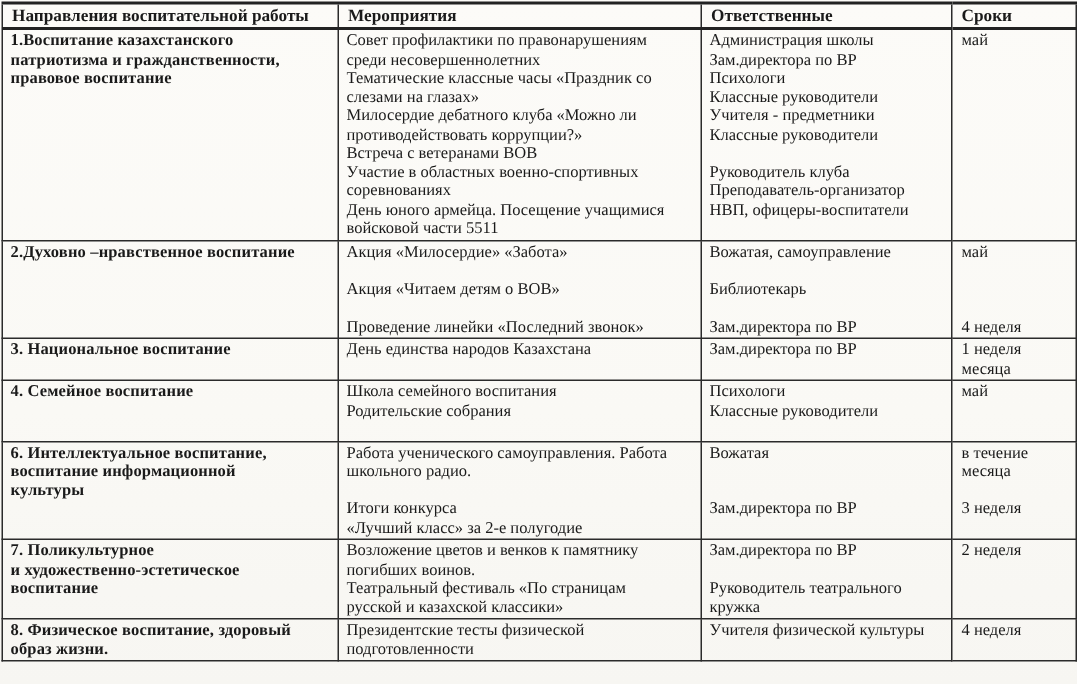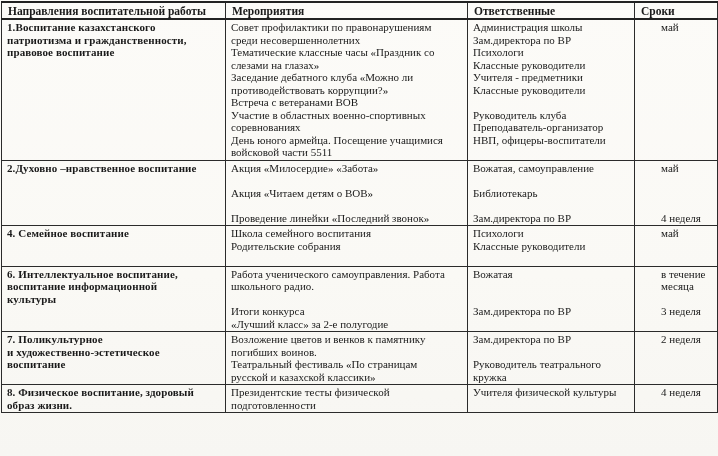--- a/index.html
+++ b/index.html
@@ -51,21 +51,21 @@
   }
   td.dir {
     font-weight: bold;
     letter-spacing: 0.1px;
     margin-left: 28px;
   }
   .ln {
     white-space: nowrap;
     overflow: hidden;
   }
-  td.term .ln { padding-left: 1px; margin-left: 20px; }
+  td.term .ln { padding-left: 1px; }
 </style>
 </head>
 <body>
 
 <div class="page">
   <table class="plan">
     <colgroup>
       <col class="c-dir">
         <col class="c-ev">
         <col class="c-resp">
@@ -84,21 +84,21 @@
         <td class="dir">
             <div class="ln">1.Воспитание казахстанского</div>
             <div class="ln">патриотизма  и  гражданственности,</div>
             <div class="ln">правовое воспитание</div>
           </td>
         <td class="ev">
             <div class="ln">Совет профилактики по правонарушениям</div>
             <div class="ln">среди несовершеннолетних</div>
             <div class="ln">Тематические классные часы «Праздник со</div>
             <div class="ln">слезами на глазах»</div>
-            <div class="ln">Заседание дебатного клуба «Можно ли</div>
+            <div class="ln">Милосердие дебатного клуба «Можно ли</div>
             <div class="ln">противодействовать коррупции?»</div>
             <div class="ln">Встреча с ветеранами ВОВ</div>
             <div class="ln">Участие в областных военно-спортивных</div>
             <div class="ln">соревнованиях</div>
             <div class="ln">День юного армейца. Посещение учащимися</div>
             <div class="ln">войсковой части 5511</div>
           </td>
         <td class="resp">
             <div class="ln">Администрация школы</div>
             <div class="ln">Зам.директора по ВР</div>
@@ -136,20 +136,35 @@
         <td class="term">
             <div class="ln">май</div>
             <div class="ln">&nbsp;</div>
             <div class="ln">&nbsp;</div>
             <div class="ln">&nbsp;</div>
             <div class="ln">4 неделя</div>
           </td>
       </tr>
       <tr>
         <td class="dir">
+            <div class="ln">3. Национальное воспитание</div>
+          </td>
+        <td class="ev">
+            <div class="ln">День единства народов Казахстана</div>
+          </td>
+        <td class="resp">
+            <div class="ln">Зам.директора по ВР</div>
+          </td>
+        <td class="term">
+            <div class="ln">1 неделя</div>
+            <div class="ln">месяца</div>
+          </td>
+      </tr>
+      <tr>
+        <td class="dir">
             <div class="ln">4. Семейное воспитание</div>
           </td>
         <td class="ev">
             <div class="ln">Школа семейного воспитания</div>
             <div class="ln">Родительские собрания</div>
             <div class="ln">&nbsp;</div>
           </td>
         <td class="resp">
             <div class="ln">Психологи</div>
             <div class="ln">Классные руководители</div>

